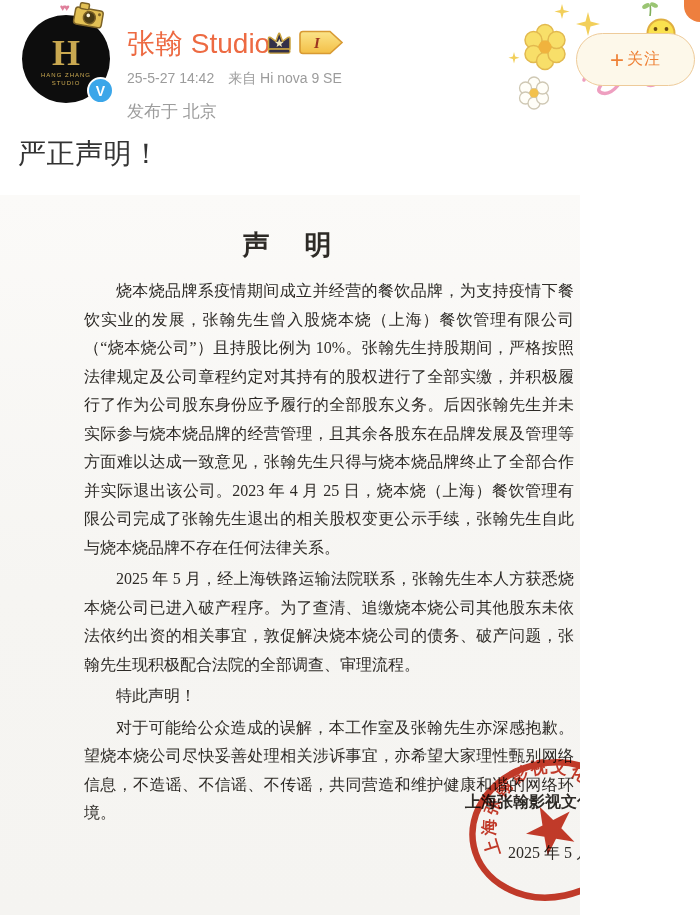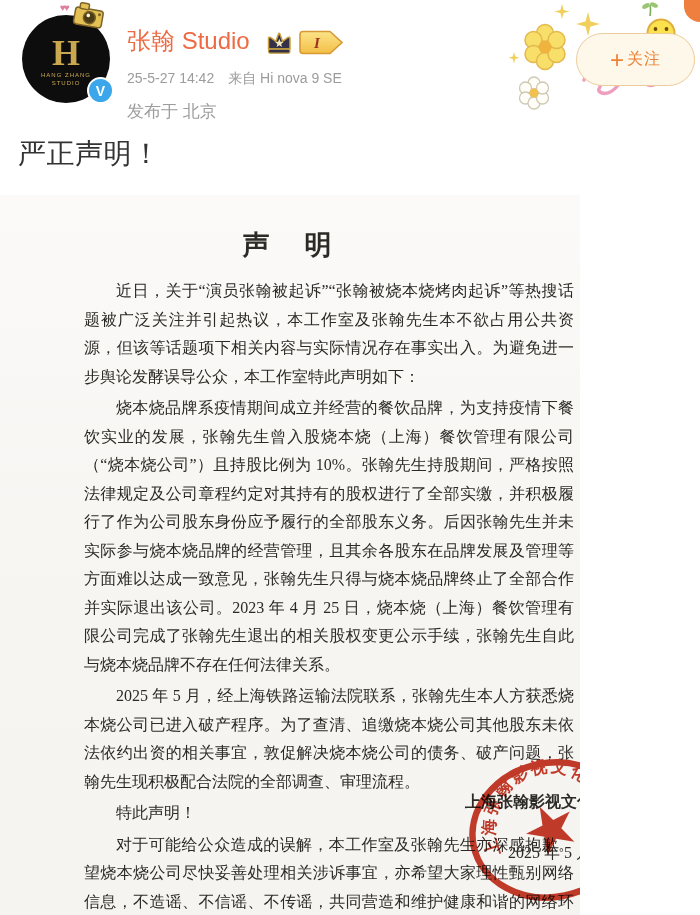--- a/index.html
+++ b/index.html
@@ -10,21 +10,21 @@
   
   .avatar { position:absolute; left:22px; top:15px; width:88px; height:88px; border-radius:50%;
             background:#0d0d0d; display:flex; flex-direction:column; align-items:center; justify-content:center; cursor:pointer; }
   .avatar-h { font-family:"Liberation Serif","DejaVu Serif",serif; font-weight:bold; font-size:36px; color:#c9a850; line-height:36px; margin-top:4px;}
   .avatar-sub { font-size:6px; color:#c9a850; letter-spacing:1px; line-height:8px; text-align:center; }
   .camera-sticker { position:absolute; left:72px; top:0px; transform:rotate(10deg); }
   .hearts { position:absolute; left:60px; top:2px; color:#df7f9b; font-size:10px; letter-spacing:-2px; }
   .v-badge { position:absolute; left:87px; top:77px; width:27px; height:27px; border-radius:50%;
              background:#3ba6e9; border:2.5px solid #ffffff; color:#ffffff; font-weight:bold; font-size:14px;
              display:flex; align-items:center; justify-content:center; }
-  .username { position:absolute; left:127px; top:25px; font-size:24px; color:#ed6a42; cursor:pointer; }
+  .username { position:absolute; left:127px; top:25px; font-size:28px; color:#ed6a42; cursor:pointer; }
   .crown-badge { position:absolute; left:265px; top:30px; }
   .level-badge { position:absolute; left:297px; top:29px; }
   .meta-row { position:absolute; left:127px; top:70px; font-size:14px; color:#9c9c9c; }
   .meta-source { margin-left:14px; }
   .meta-loc { position:absolute; left:127px; top:100px; font-size:17px; color:#9c9c9c; }
 
   .corner-blob { position:absolute; right:0; top:0; width:16px; height:22px; background:#ee7f3e; border-radius:0 0 0 16px; }
   .stickers { position:absolute; left:498px; top:0px; }
   .follow-btn { position:absolute; left:576px; top:33px; width:119px; height:53px; border-radius:27px;
                 background:#fdf8ea; border:1.5px solid #eecb9a; color:#ee8136;
@@ -144,21 +144,20 @@
 
   <button class="follow-btn">
     <span class="follow-plus">+</span>
     <span class="follow-label">关注</span>
   </button>
 
   <div class="post-text">严正声明！</div>
 
   <div class="doc">
     <div class="doc-title">声　明</div>
-    <p>近日，关于“演员张翰被起诉”“张翰被烧本烧烤肉起诉”等热搜话题被广泛关注并引起热议，本工作室及张翰先生本不欲占用公共资源，但该等话题项下相关内容与实际情况存在事实出入。为避免进一步舆论发酵误导公众，本工作室特此声明如下：</p>
     <p>烧本烧品牌系疫情期间成立并经营的餐饮品牌，为支持疫情下餐饮实业的发展，张翰先生曾入股烧本烧（上海）餐饮管理有限公司（“烧本烧公司”）且持股比例为 10%。张翰先生持股期间，严格按照法律规定及公司章程约定对其持有的股权进行了全部实缴，并积极履行了作为公司股东身份应予履行的全部股东义务。后因张翰先生并未实际参与烧本烧品牌的经营管理，且其余各股东在品牌发展及管理等方面难以达成一致意见，张翰先生只得与烧本烧品牌终止了全部合作并实际退出该公司。2023 年 4 月 25 日，烧本烧（上海）餐饮管理有限公司完成了张翰先生退出的相关股权变更公示手续，张翰先生自此与烧本烧品牌不存在任何法律关系。</p>
     <p>2025 年 5 月，经上海铁路运输法院联系，张翰先生本人方获悉烧本烧公司已进入破产程序。为了查清、追缴烧本烧公司其他股东未依法依约出资的相关事宜，敦促解决烧本烧公司的债务、破产问题，张翰先生现积极配合法院的全部调查、审理流程。</p>
     <p>特此声明！</p>
     <p>对于可能给公众造成的误解，本工作室及张翰先生亦深感抱歉。望烧本烧公司尽快妥善处理相关涉诉事宜，亦希望大家理性甄别网络信息，不造谣、不信谣、不传谣，共同营造和维护健康和谐的网络环境。</p>
 
     <div class="sig">上海张翰影视文化工作室</div>
     <div class="sig-date">2025 年 5 月 27 日</div>
 
     <svg class="seal" width="198" height="174" viewBox="0 0 198 174">
       <g transform="rotate(-12 99 87)">

